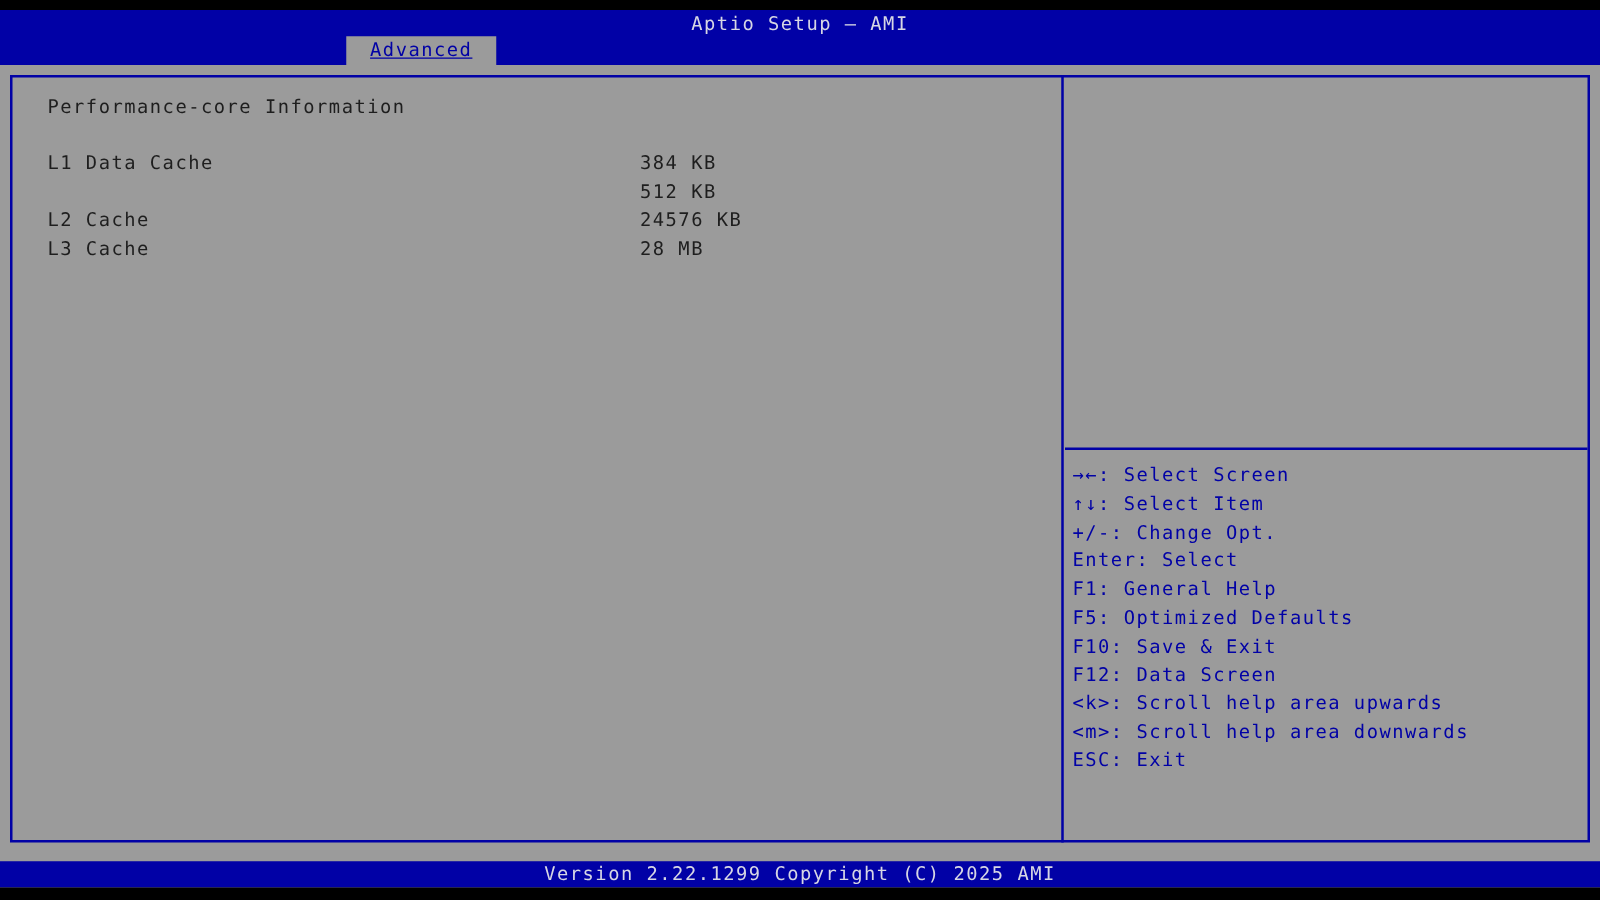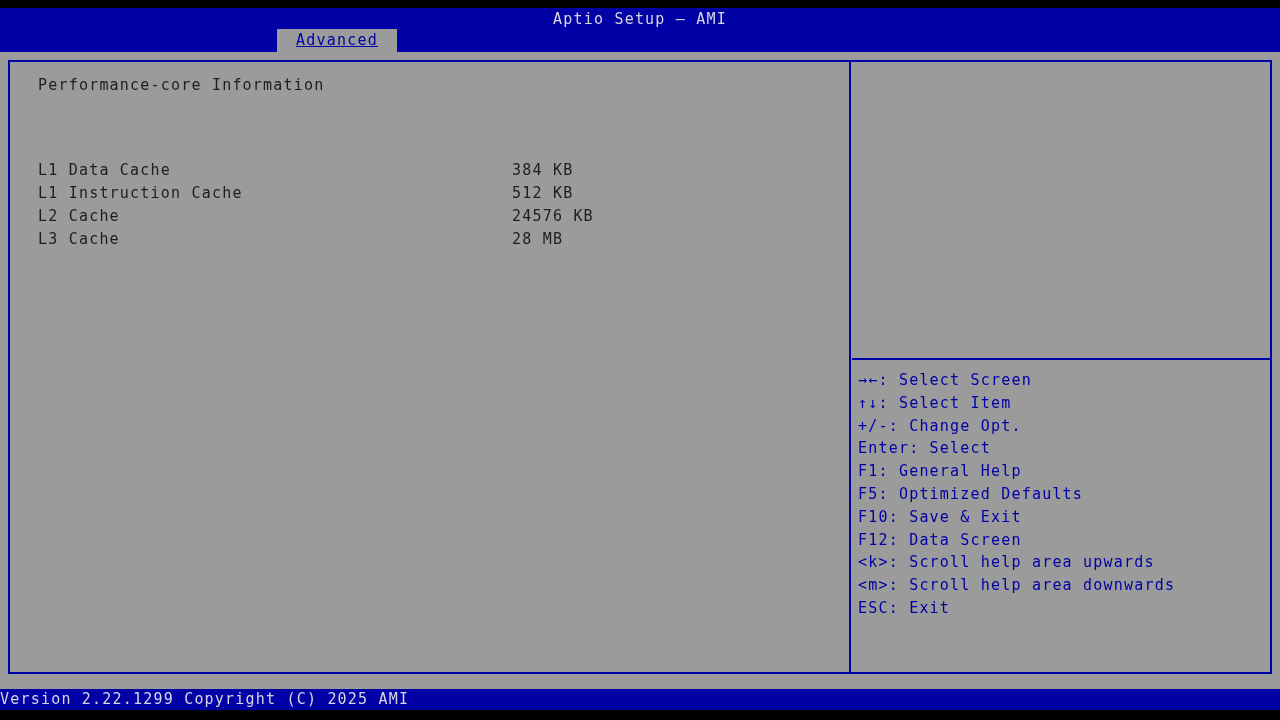--- a/index.html
+++ b/index.html
@@ -46,38 +46,37 @@
     position: absolute; left: 852px; top: 358px; width: 418px; height: 2px;
     background: var(--blue, #0101a6);
   }
   .section-title {
     position: absolute; left: 38px; top: 76px;
     color: var(--text-dark, #1e1e1e);
   }
   .items {
     position: absolute; left: 0; top: 121px; width: 848px;
     color: var(--text-dark, #1e1e1e);
-    margin-top: 40px;
   }
   .item-row { position: relative; height: 23px; }
   .item-label { position: absolute; left: 38px; white-space: pre; }
   .item-value { position: absolute; left: 512px; white-space: pre; }
   .item-help-area {
     position: absolute; left: 852px; top: 62px; width: 418px; height: 296px;
   }
   .keys {
     position: absolute; left: 858px; top: 371px; width: 412px;
     color: var(--blue, #0101a6);
   }
   .key-line { height: 22.8px; white-space: pre; }
   .footer-bar {
     position: absolute; left: 0; top: 689px; width: 100%; height: 21px;
     background: var(--blue, #0101a6);
     color: var(--light-text, #d6d6e4);
-    text-align: left; line-height: 21px;
+    text-align: center; line-height: 21px;
   }
   .bottom-strip {
     position: absolute; left: 0; top: 710px; width: 100%; height: 10px;
     background: #000;
   }
 </style>
 </head>
 <body>
 
 <div class="screen">
@@ -94,21 +93,20 @@
   <div class="v-divider"></div>
 
   <div class="section-title">Performance-core Information</div>
 
   <div class="items" id="items">
       <div class="item-row">
         <span class="item-label">L1 Data Cache</span>
         <span class="item-value">384 KB</span>
       </div>
       <div class="item-row">
-        <span class="item-label">L1 Instruction Cache</span>
         <span class="item-value">512 KB</span>
       </div>
       <div class="item-row">
         <span class="item-label">L2 Cache</span>
         <span class="item-value">24576 KB</span>
       </div>
       <div class="item-row">
         <span class="item-label">L3 Cache</span>
         <span class="item-value">28 MB</span>
       </div>

